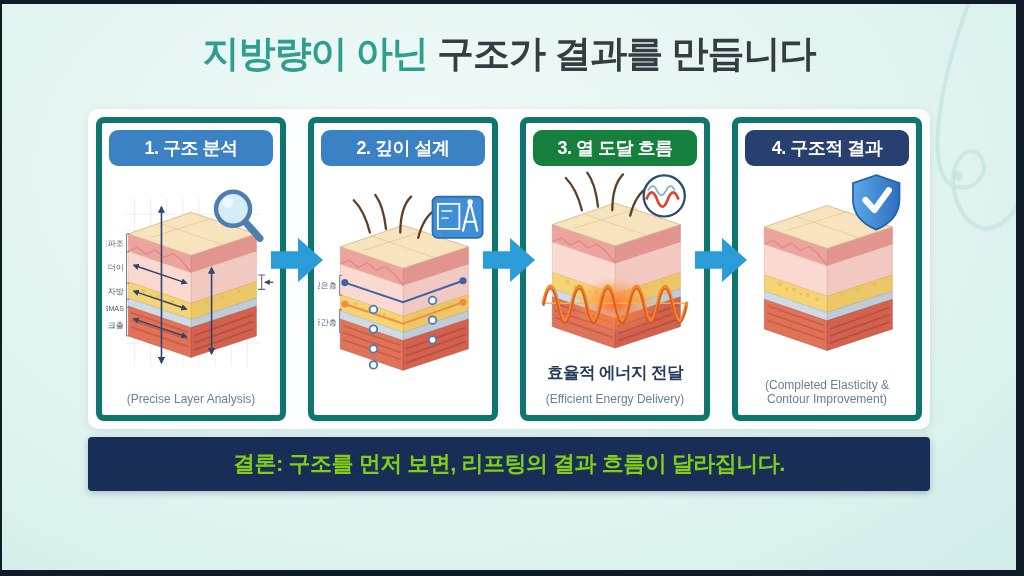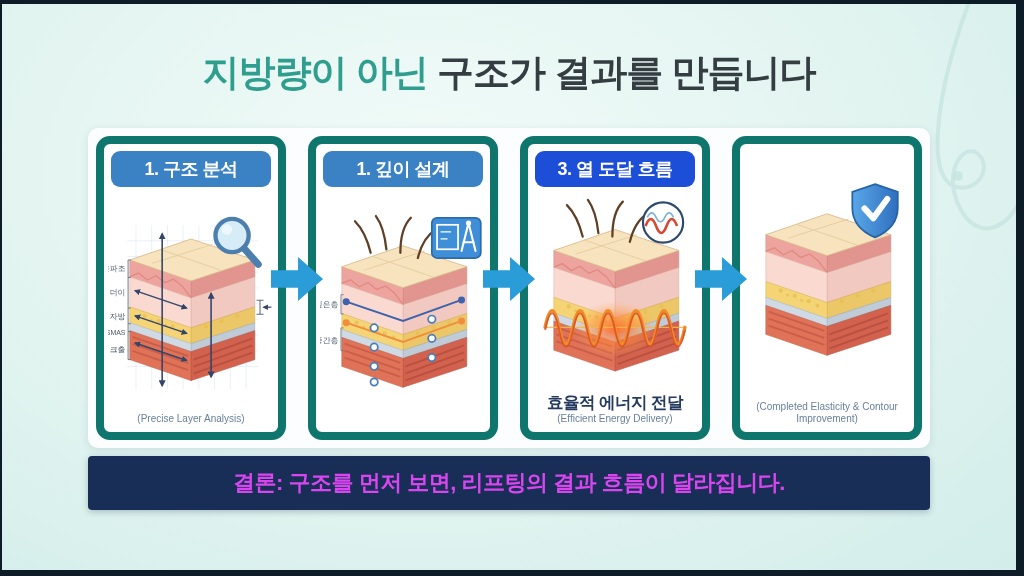--- a/index.html
+++ b/index.html
@@ -4,56 +4,56 @@
 <style>
   html,body{margin:0;padding:0;}
   body{font-family:"Liberation Sans","DejaVu Sans",sans-serif;}
   .stage{
     position:relative;width:1024px;height:576px;box-sizing:border-box;
     border:solid #0e1c28;border-width:4px 8px 6px 2px;overflow:hidden;
     background:radial-gradient(ellipse at 42% 30%, #f1fbf8 0%, #e4f5f1 48%, #d2edea 100%);
   }
   .watermark{position:absolute;top:0;right:0;pointer-events:none;}
   .title{
-    position:relative;text-align:center;margin-top:44px;
+    position:relative;text-align:center;margin-top:25px;
     font-size:37px;font-weight:800;color:#333d42;letter-spacing:-1px;
   }
   .title .hl{color:#2f9e8e;}
   .board{
     position:relative;width:842px;margin:30px auto 0 auto;height:320px;
     background:#fbfdfe;border-radius:10px;box-sizing:border-box;
     padding:8px;display:flex;justify-content:space-between;
     box-shadow:0 2px 8px rgba(40,80,110,.12);
   }
   .panel{
     width:190px;height:304px;box-sizing:border-box;background:#ffffff;
-    border:8px solid #0f766e;border-radius:14px;display:flex;flex-direction:column;
+    border:6px solid #0f766e;border-radius:8px;display:flex;flex-direction:column;
     padding:6px 4px 8px 4px;
   }
   .phead{
     height:36px;border-radius:9px;margin:1px 3px 2px 3px;
     display:flex;align-items:center;justify-content:center;
     color:#fff;font-size:18px;font-weight:800;letter-spacing:-0.5px;
   }
   .p1h,.p2h{background:#3b82c5;}
-  .p3h{background:#1d4ed8;}
+  .p3h{background:#15803d;}
   .p4h{background:#28406f;}
   .illus{flex:1 1 auto;width:100%;height:196px;}
   .caption{text-align:center;line-height:1.15;margin-top:1px;}
   .cap-ko{font-size:16.5px;font-weight:800;color:#243a5e;letter-spacing:-0.5px;}
-  .cap-en{font-size:10px;color:#68809b;margin-top:1px;}
+  .cap-en{font-size:12px;color:#68809b;margin-top:11px;}
   .flow-arrow{
     position:absolute;width:52px;height:46px;background:#2a9cd7;top:128px;
     clip-path:polygon(0% 31%, 52% 31%, 52% 2%, 100% 50%, 52% 98%, 52% 69%, 0% 69%);
   }
   .fa1{left:183px;} .fa2{left:395px;} .fa3{left:607px;}
   .conclusion{
     width:842px;height:54px;margin:8px auto 0 auto;background:#182e57;
     border-radius:4px;display:flex;align-items:center;justify-content:center;
-    color:#d946ef;font-size:22px;font-weight:800;letter-spacing:-0.5px;
+    color:#84cc16;font-size:22px;font-weight:800;letter-spacing:-0.5px;
     box-shadow:0 2px 6px rgba(20,40,70,.25);
   }
   svg text{font-family:"Liberation Sans","DejaVu Sans",sans-serif;}
 </style>
 </head>
 <body>
 
 <svg width="0" height="0" style="position:absolute">
   <defs>
     <g id="skin-cube">
@@ -143,21 +143,21 @@
           <circle cx="136" cy="27" r="6" fill="#f0f9fd" opacity="0.9"></circle>
           <line x1="156" y1="49" x2="172" y2="67" stroke="#4d7fae" stroke-width="8" stroke-linecap="round"></line>
         </g>
       </svg>
       <div class="caption">
         <div class="cap-en">(Precise Layer Analysis)</div>
       </div>
     </section>
 
     <section class="panel">
-      <div class="phead p2h">1. 깊이 설계</div>
+      <div class="phead p2h">2. 깊이 설계</div>
       <svg class="illus" viewBox="0 0 190 215">
         <use href="#skin-cube"></use>
         <use href="#hairs"></use>
         <polyline points="30,102 95,124 162,100" fill="none" stroke="#3f62ac" stroke-width="2.2"></polyline>
         <circle cx="30" cy="102" r="4" fill="#3f62ac"></circle>
           <circle cx="162" cy="100" r="4" fill="#3f62ac"></circle>
         <polyline points="30,126 95,148 162,124" fill="none" stroke="#ef8f3d" stroke-width="2.2"></polyline>
         <circle cx="30" cy="126" r="4" fill="#ef8f3d"></circle>
           <circle cx="162" cy="124" r="4" fill="#ef8f3d"></circle>
         <g fill="#ffffff" stroke="#4a7db3" stroke-width="2">
@@ -206,20 +206,21 @@
           <path d="M130,34 q6,-16 12,0 q6,16 12,0 q6,-16 12,0" fill="none" stroke="#d8472f" stroke-width="3"></path>
         </g>
       </svg>
       <div class="caption">
         <div class="cap-ko">효율적 에너지 전달</div>
         <div class="cap-en">(Efficient Energy Delivery)</div>
       </div>
     </section>
 
     <section class="panel">
+      <div class="phead p4h">4. 구조적 결과</div>
       <svg class="illus" viewBox="0 0 190 215">
         <defs>
           <linearGradient id="shg4" x1="0" y1="0" x2="1" y2="0">
             <stop offset="0%" stop-color="#5aa7e8"></stop>
             <stop offset="100%" stop-color="#2f6fbe"></stop>
           </linearGradient>
         </defs>
         <use href="#skin-cube"></use>
         <g>
           <path d="M150,4 L176,13 V31 C176,48 164,59 150,65 C136,59 124,48 124,31 V13 Z" fill="url(#shg4)" stroke="#2563a8" stroke-width="2"></path>

